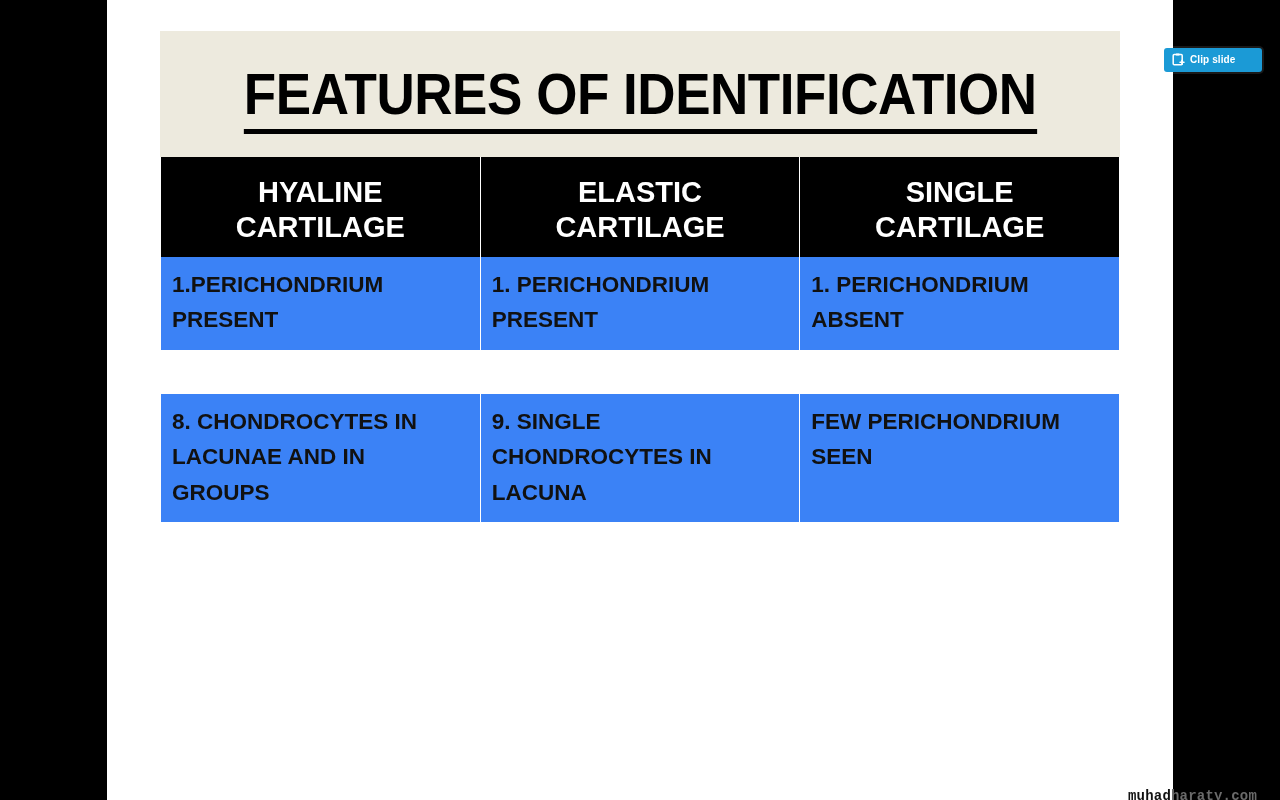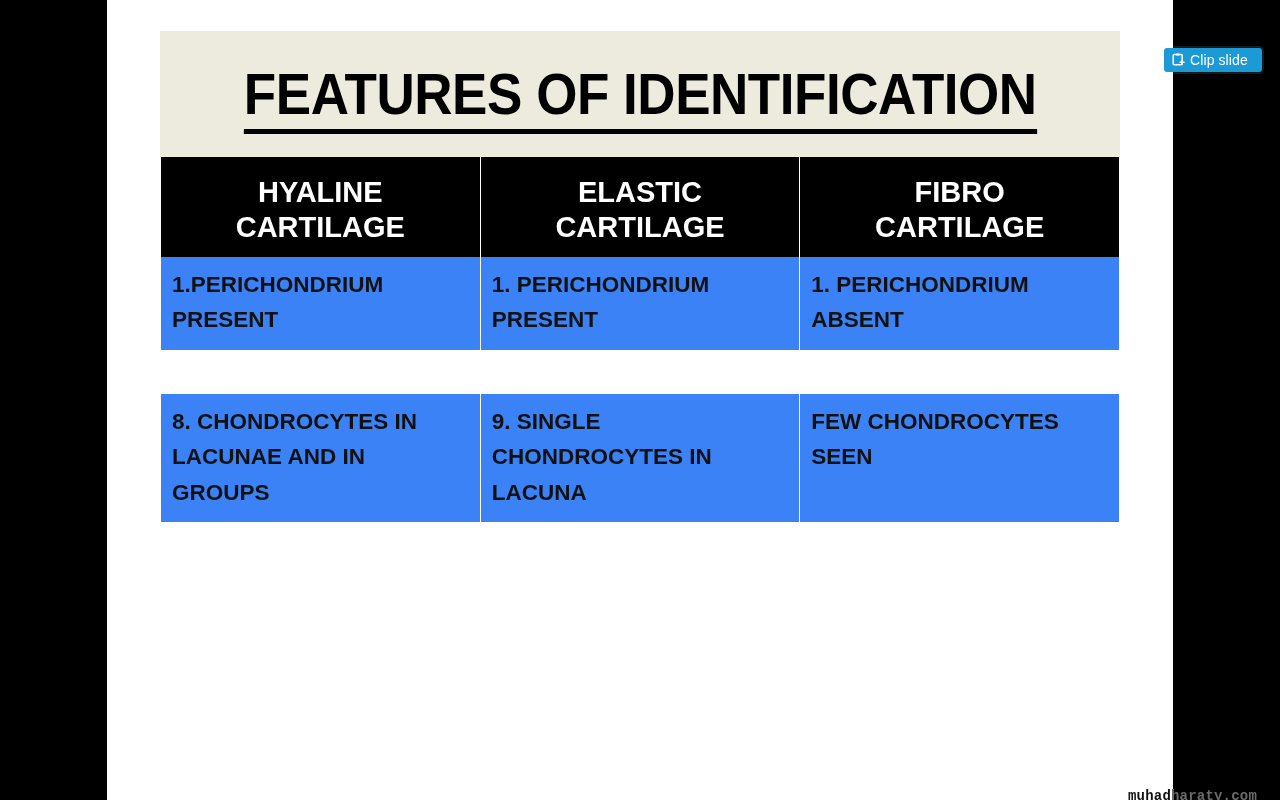--- a/index.html
+++ b/index.html
@@ -89,22 +89,22 @@
     background:#1b9ad6;
     border-radius:3px;
     display:flex; align-items:center; gap:5px;
     padding:0 8px;
     cursor:pointer;
     box-shadow:0 0 0 2px rgba(255,255,255,0.10);
   }
   #clip-slide-button .label {
     color:#ffffff;
     font-family:"Liberation Sans", sans-serif;
-    font-size:14px;
-    font-weight:400;
+    font-size:10px;
+    font-weight:700;
     letter-spacing:0.1px;
     line-height:1;
   }
   .clip-icon { width:13px; height:14px; display:block; flex:0 0 auto; }
 
   
   #watermark {
     position:absolute; left:1128px; top:788px;
     font-family:Liberation Mono, monospace;
     font-weight:700;
@@ -135,21 +135,21 @@
         <tr>
           <th>
             <span class="hl">HYALINE</span>
             <span class="hl">CARTILAGE</span>
           </th>
           <th>
             <span class="hl">ELASTIC</span>
             <span class="hl">CARTILAGE</span>
           </th>
           <th>
-            <span class="hl">FIBRO</span>
+            <span class="hl">SINGLE</span>
             <span class="hl">CARTILAGE</span>
           </th>
         </tr>
       </thead>
       <tbody>
         <tr class="row-a">
           <td>1.PERICHONDRIUM PRESENT</td>
           <td>1. PERICHONDRIUM PRESENT</td>
           <td>1. PERICHONDRIUM ABSENT</td>
         </tr>
@@ -159,21 +159,21 @@
           <td></td>
         </tr>
         <tr class="row-gap">
           <td></td>
           <td></td>
           <td></td>
         </tr>
         <tr class="row-a">
           <td>8. CHONDROCYTES IN LACUNAE AND IN GROUPS</td>
           <td>9. SINGLE CHONDROCYTES IN LACUNA</td>
-          <td>FEW CHONDROCYTES SEEN</td>
+          <td>FEW PERICHONDRIUM SEEN</td>
         </tr>
       </tbody>
     </table>
 
   </div>
 
   <div id="clip-slide-button">
     <span class="clip-icon-wrap">
       <svg class="clip-icon" viewBox="0 0 13 14" xmlns="http://www.w3.org/2000/svg">
         <rect x="1.2" y="1.6" width="9" height="10.2" rx="1" fill="none" stroke="#ffffff" stroke-width="1.5"></rect>

